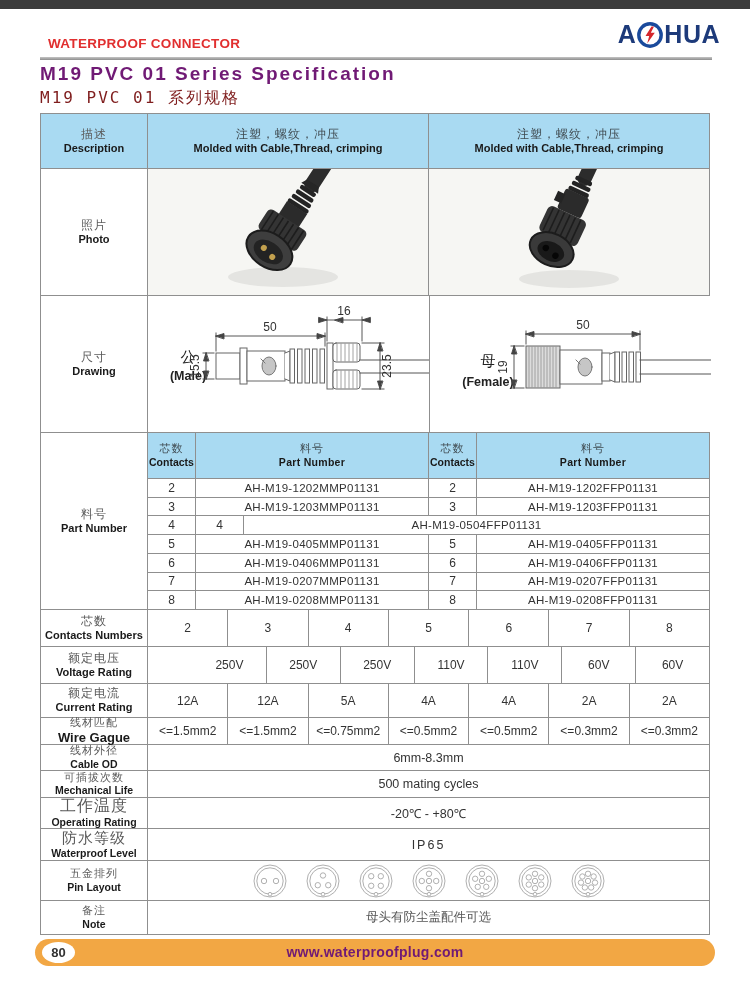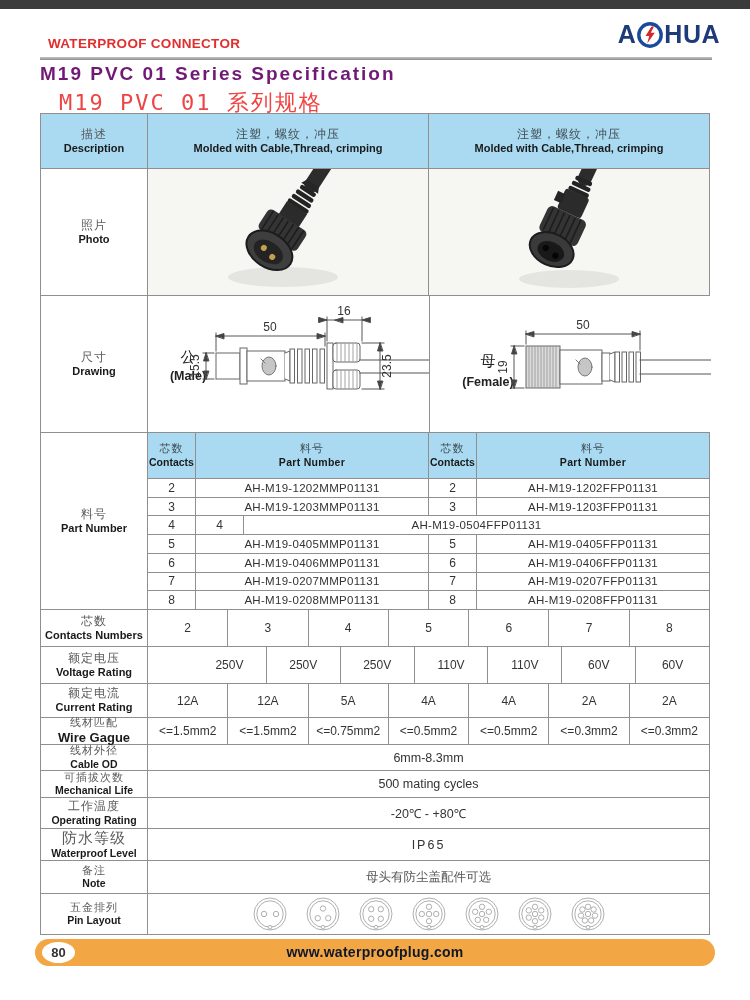--- a/index.html
+++ b/index.html
@@ -5,21 +5,21 @@
   html,body{margin:0;padding:0;background:#fff;}
   body{font-family:"Liberation Sans",sans-serif;-webkit-font-smoothing:antialiased;}
   .page{position:relative;width:750px;height:1000px;background:#fff;overflow:hidden;}
 
   .top-bar{position:absolute;left:0;top:0;width:750px;height:9px;background:#3b3b3b;}
   .brand{position:absolute;left:48px;top:36px;font-size:13.5px;font-weight:bold;color:#e12f2f;letter-spacing:.3px;}
   .logo{position:absolute;right:30px;top:20px;display:flex;align-items:center;font-weight:bold;font-size:25px;color:#1d3a7a;letter-spacing:.5px;}
   .logo .glyph{display:inline-block;width:26px;height:26px;margin:0 1px;}
   .head-rule{position:absolute;left:40px;top:57px;width:672px;height:3px;background:linear-gradient(#c4c4c4,#8d8d8d);}
   .title{position:absolute;left:40px;top:63px;font-family:Liberation Sans, sans-serif;font-size:19px;font-weight:bold;color:#701a75;letter-spacing:2px;}
-  .subtitle{position:absolute;left:40px;top:88px;font-family:"DejaVu Sans Mono",monospace;font-size:22px;color:#ef4444;letter-spacing:2px;margin-left:19px;}
+  .subtitle{position:absolute;left:40px;top:88px;font-family:"DejaVu Sans Mono",monospace;font-size:16px;color:#7f1d1d;letter-spacing:2px;}
 
   .spec-table{position:absolute;left:40px;top:113px;width:670px;border:1px solid #8f8f8f;box-sizing:border-box;}
   .trow{display:flex;border-bottom:1px solid #8f8f8f;box-sizing:border-box;align-items:stretch;}
   .trow:last-child{border-bottom:none;}
   .label-cell{width:107px;flex:0 0 107px;border-right:1px solid #8f8f8f;display:flex;flex-direction:column;align-items:center;justify-content:center;box-sizing:border-box;text-align:center;}
   .cn{font-size:12px;color:#5a5a5a;letter-spacing:1px;line-height:1.25;}
   .en{font-size:11px;font-weight:bold;color:#1a1a1a;line-height:1.25;}
   .blue{background:#a9daf2;}
   .half-cell{flex:1 1 0;border-right:1px solid #8f8f8f;display:flex;flex-direction:column;justify-content:center;text-align:center;box-sizing:border-box;}
   .half-cell:last-child{border-right:none;}
@@ -40,21 +40,21 @@
 
   .spec-cells{flex:1 1 0;display:flex;}
   .spec-cell{flex:1 1 0;border-right:1px solid #8f8f8f;box-sizing:border-box;display:flex;align-items:center;justify-content:center;font-size:12px;color:#333;}
   .spec-cell:last-child{border-right:none;}
   .full-cell{flex:1 1 0;display:flex;align-items:center;justify-content:center;font-size:12.5px;color:#333;}
   .ip65{letter-spacing:2px;}
   .pins-cell{flex:1 1 0;display:flex;align-items:center;justify-content:center;gap:17px;}
 
   .footer-bar{position:absolute;left:35px;top:939px;width:680px;height:27px;background:#f2a744;border-radius:14px;}
   .page-num{position:absolute;left:7px;top:3px;width:33px;height:21px;background:#fff;border-radius:50%;display:flex;align-items:center;justify-content:center;font-size:13px;font-weight:bold;color:#333;}
-  .site-url{position:absolute;left:0;top:0;width:100%;height:26px;display:flex;align-items:center;justify-content:center;font-size:14px;font-weight:bold;color:#0f172a;letter-spacing:.3px;}
+  .site-url{position:absolute;left:0;top:0;width:100%;height:26px;display:flex;align-items:center;justify-content:center;font-size:14px;font-weight:bold;color:#701a75;letter-spacing:.3px;}
 
   svg text{font-family:"Liberation Sans",sans-serif;}
   .dim{font-size:12px;fill:#333;}
   .cjk-big{font-size:15px;fill:#222;}
   .latin{font-size:12.5px;fill:#222;font-weight:bold;}
 </style>
 </head>
 <body>
 
 <div class="page">
@@ -421,39 +421,31 @@
     </div>
     <div class="trow" style="height:27px;">
       <div class="label-cell">
         <div class="cn" style="font-size:11px;">可插拔次数</div>
         <div class="en" style="font-size:10.5px;">Mechanical Life</div>
       </div>
       <div class="full-cell">500 mating cycles</div>
     </div>
     <div class="trow" style="height:31px;">
       <div class="label-cell">
-        <div class="cn" style="font-size:12px;">工作温度</div>
+        <div class="cn" style="font-size:16px;">工作温度</div>
         <div class="en" style="font-size:10.5px;">Operating Rating</div>
       </div>
       <div class="full-cell">-20℃ - +80℃</div>
     </div>
     <div class="trow" style="height:32px;">
       <div class="label-cell">
         <div class="cn" style="font-size:15px;">防水等级</div>
         <div class="en" style="font-size:10.5px;">Waterproof Level</div>
       </div>
       <div class="full-cell ip65">IP65</div>
-    </div>
-
-    <div class="trow" style="height:33px;">
-      <div class="label-cell">
-        <div class="cn" style="font-size:11px;">备注</div>
-        <div class="en" style="font-size:10.5px;">Note</div>
-      </div>
-      <div class="full-cell" style="color:#555;">母头有防尘盖配件可选</div>
     </div>
 
     <div class="trow" style="height:40px;">
       <div class="label-cell">
         <div class="cn" style="font-size:11px;">五金排列</div>
         <div class="en" style="font-size:10.5px;">Pin Layout</div>
       </div>
       <div class="pins-cell">
           <svg width="36" height="36" viewBox="0 0 36 36">
             <circle cx="18" cy="18" r="16" fill="#fff" stroke="#b0b0b0" stroke-width="1"></circle>
@@ -521,20 +513,28 @@
             <circle cx="23.629186673769816" cy="13.510873426617119" r="2.7" fill="#fff" stroke="#b0b0b0" stroke-width="1"></circle>
             <circle cx="25.01948096770913" cy="19.602150724485462" r="2.7" fill="#fff" stroke="#b0b0b0" stroke-width="1"></circle>
             <circle cx="21.12396292164642" cy="24.48697584889742" r="2.7" fill="#fff" stroke="#b0b0b0" stroke-width="1"></circle>
             <circle cx="14.876037078353582" cy="24.48697584889742" r="2.7" fill="#fff" stroke="#b0b0b0" stroke-width="1"></circle>
             <circle cx="10.98051903229087" cy="19.602150724485465" r="2.7" fill="#fff" stroke="#b0b0b0" stroke-width="1"></circle>
             <circle cx="12.370813326230184" cy="13.51087342661712" r="2.7" fill="#fff" stroke="#b0b0b0" stroke-width="1"></circle>
           </svg>
         </div>
     </div>
 
+    <div class="trow" style="height:33px;">
+      <div class="label-cell">
+        <div class="cn" style="font-size:11px;">备注</div>
+        <div class="en" style="font-size:10.5px;">Note</div>
+      </div>
+      <div class="full-cell" style="color:#555;">母头有防尘盖配件可选</div>
+    </div>
+
   </div>
 
   <div class="footer-bar">
     <div class="page-num">80</div>
     <div class="site-url">www.waterproofplug.com</div>
   </div>
 
 </div>
 
 </body></html>

